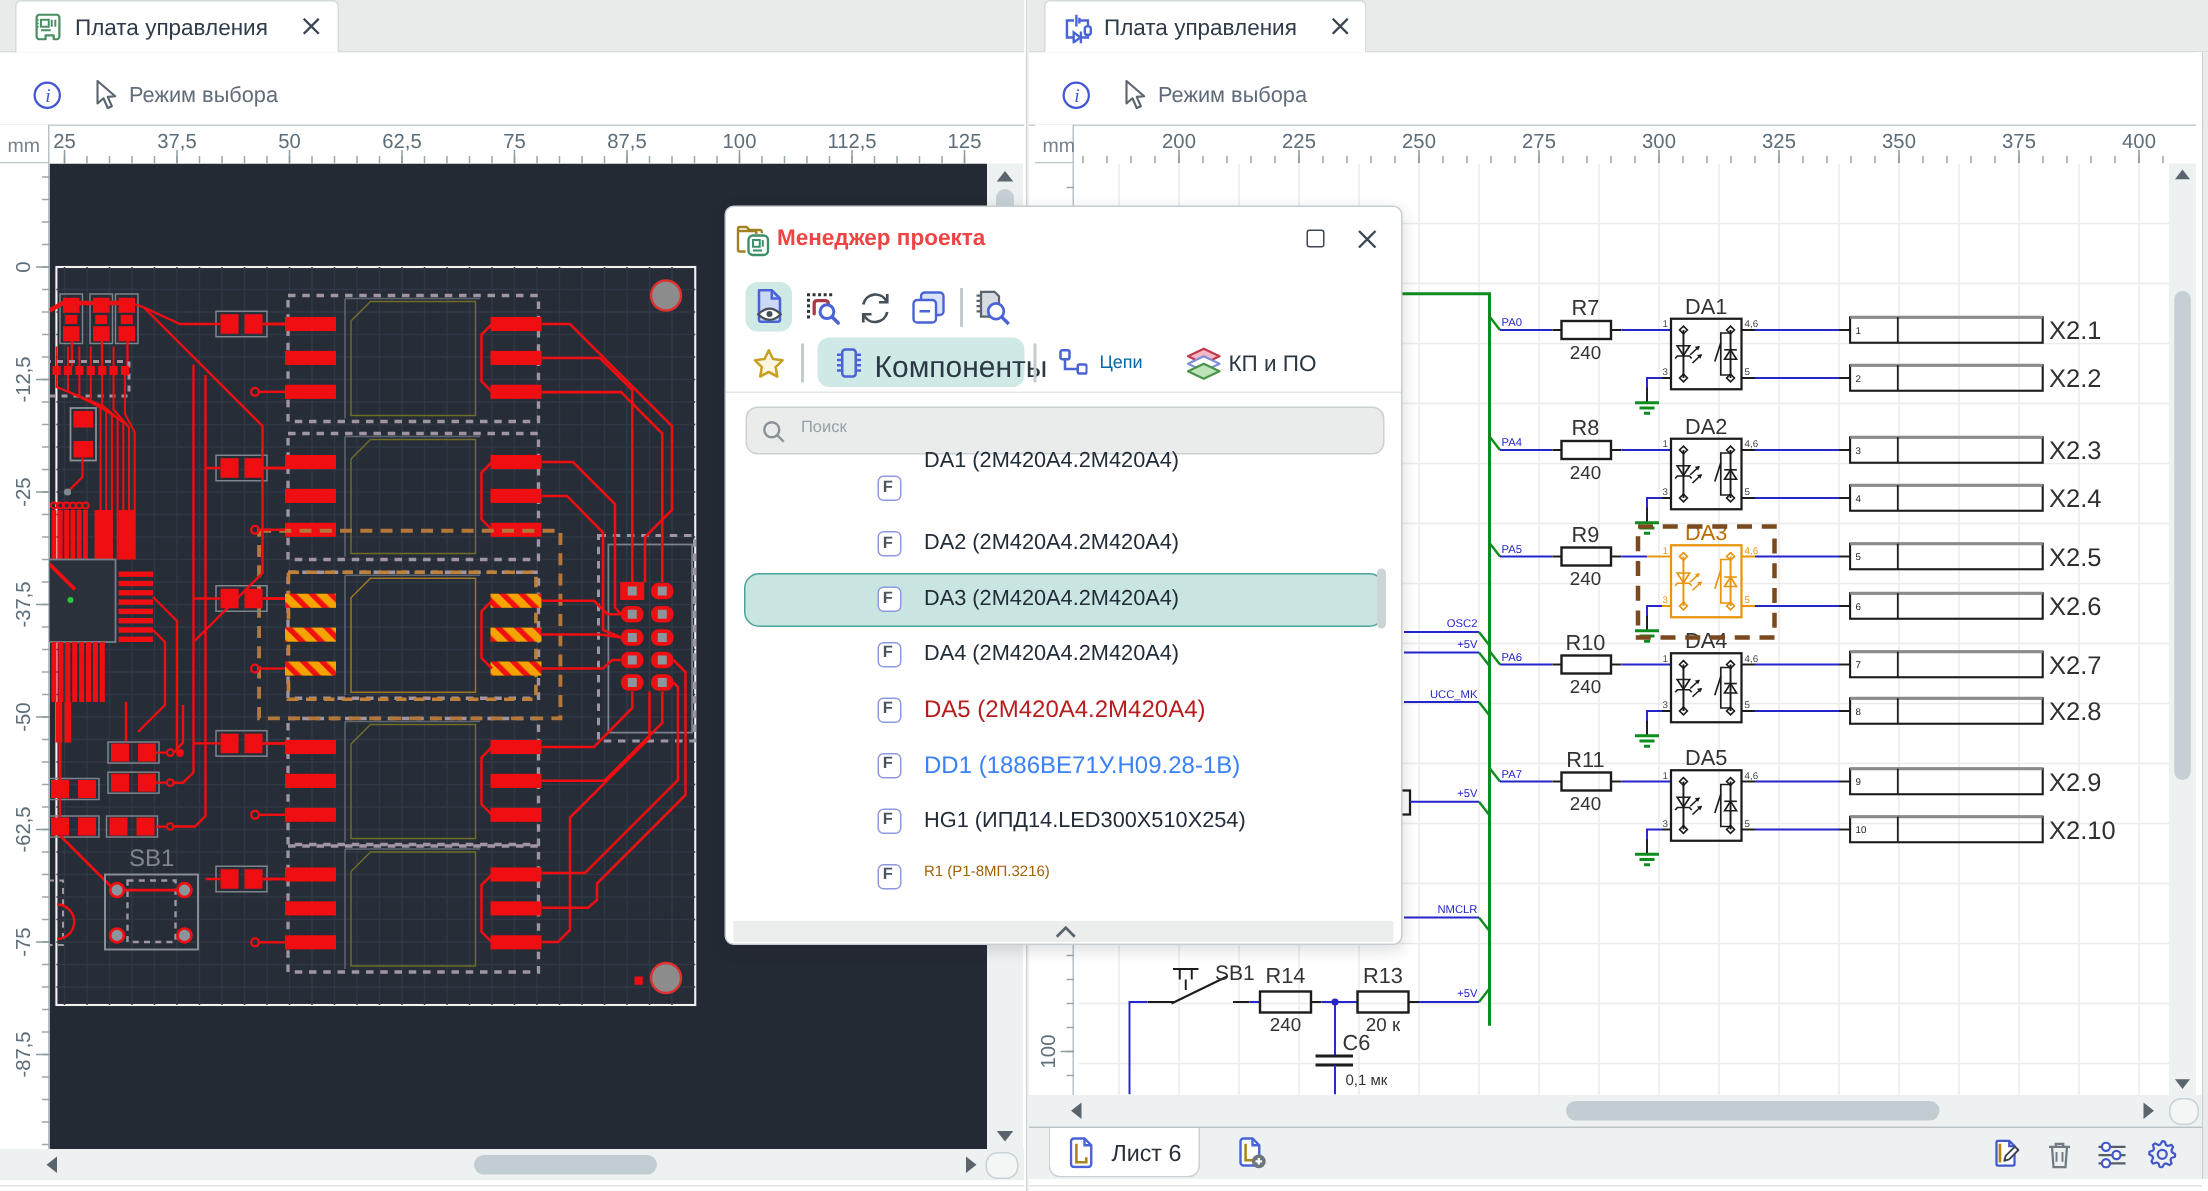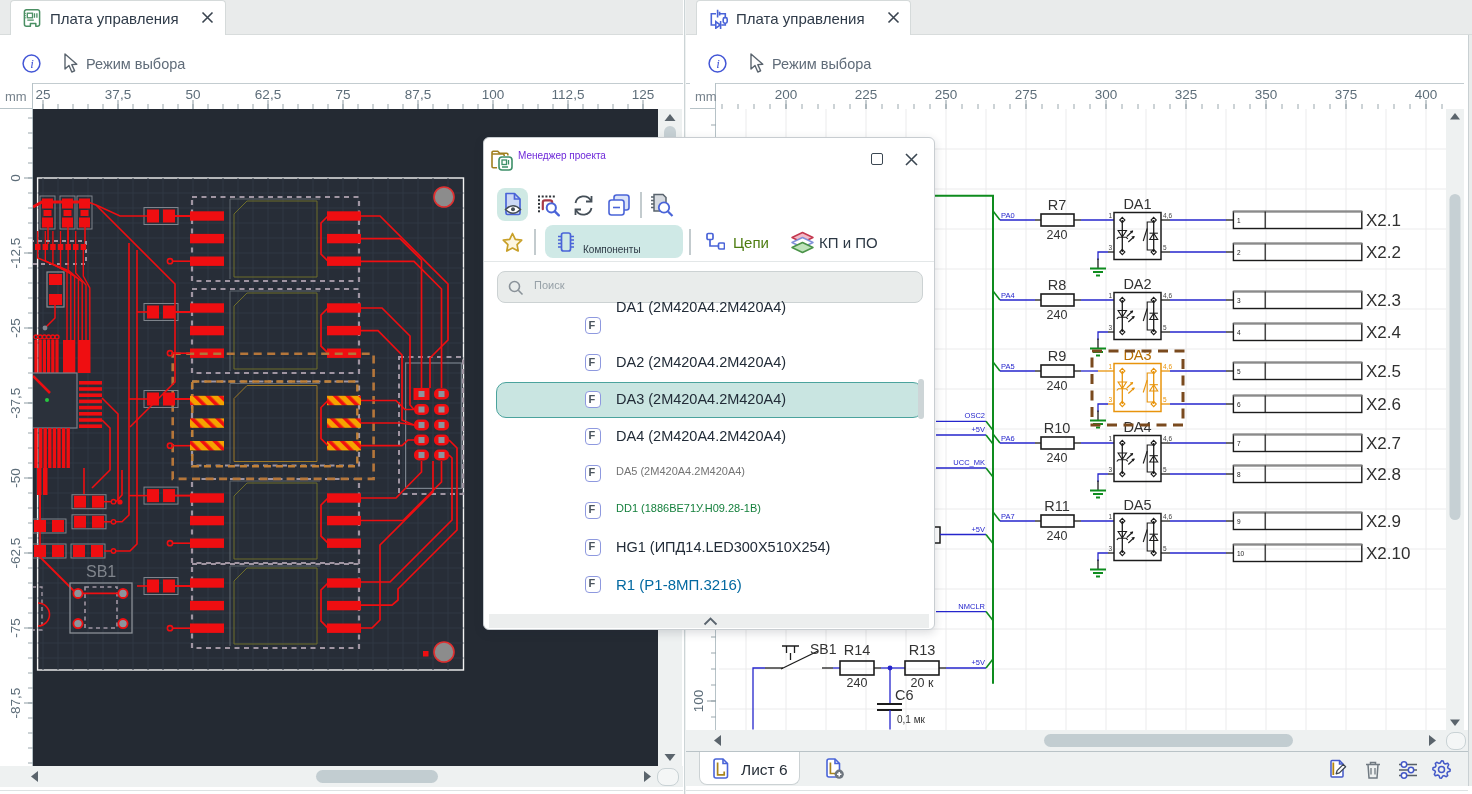--- a/index.html
+++ b/index.html
@@ -1033,21 +1033,21 @@
   </svg>
 <div class="abs" style="left:686px;top:786px;width:786px;height:8px;background:#fff"></div>
 <div class="abs" style="left:686px;top:790px;width:782px;height:1px;background:#dde2e3"></div>
 <div class="abs" style="left:483px;top:137px;width:452px;height:493px;background:#fff;border:1px solid #c8cdd1;border-radius:6px;box-shadow:0 3px 10px rgba(30,40,50,.16)"></div>
 <svg class="abs" style="left:490px;top:148px" width="24" height="24" viewBox="0 0 24 24">
 <path d="M2 6 V4.5 a1.2 1.2 0 0 1 1.2 -1.2 h4.5 l2 2 h7 a1.2 1.2 0 0 1 1.2 1.2 V7.5 M2 6 h11 a1.2 1.2 0 0 1 1.2 1.2 V8 M2 6 v12.5 a1.2 1.2 0 0 0 1.2 1.2 H7" fill="none" stroke="#a08020" stroke-width="1.6"></path>
 <rect x="9" y="9" width="13" height="13" rx="3" fill="#fff" stroke="#3d8f68" stroke-width="1.6"></rect>
 <rect x="12" y="12" width="4.5" height="4.5" fill="none" stroke="#3d8f68" stroke-width="1.3"></rect>
 <path d="M18.5 12 v4.5 M12 19 h6" stroke="#3d8f68" stroke-width="1.3"></path>
   </svg>
-<div class="txt" style="left:518px;top:150px;font-size:10px;font-weight:normal;color:#6d28d9">Менеджер проекта</div>
+<div class="txt" style="left:518px;top:150px;font-size:15px;font-weight:bold;color:#ef4444">Менеджер проекта</div>
 <div class="abs" style="left:871px;top:153px;width:12px;height:12px;border:1.6px solid #3b4752;border-radius:2px"></div>
 <svg class="abs" style="left:905px;top:153px" width="13" height="13">
     <path d="M1 1 L12 12 M12 1 L1 12" stroke="#3b4752" stroke-width="1.6"></path>
   </svg>
 <div class="abs" style="left:497px;top:188px;width:31px;height:33px;background:#cfe9e4;border-radius:8px"></div>
 <svg class="abs" style="left:503px;top:192px" width="21" height="25" viewBox="0 0 21 25">
 <path d="M3 1.5 h8.5 l5.5 5.5 V21 a1.5 1.5 0 0 1 -1.5 1.5 h-11 A1.5 1.5 0 0 1 3 21 Z" fill="#ccd9f5" stroke="#4a64d8" stroke-width="1.7" stroke-linejoin="round"></path>
 <path d="M11.5 1.5 v5.5 h5.5" fill="none" stroke="#4a64d8" stroke-width="1.7"></path>
 <path d="M2.5 17.5 q7.5 -7.5 15 0 q-7.5 7.5 -15 0 Z" fill="#fff" stroke="#454f58" stroke-width="1.5"></path>
 <circle cx="10" cy="17.3" r="2" fill="#454f58"></circle>
@@ -1088,28 +1088,28 @@
   </svg>
 <svg class="abs" style="left:502px;top:232px" width="21" height="20" viewBox="0 0 21 20">
 <path d="M10.5 1.5 L13.3 7.3 L19.7 8.2 L15.1 12.7 L16.2 19 L10.5 16 L4.8 19 L5.9 12.7 L1.3 8.2 L7.7 7.3 Z" fill="#fdf6e0" stroke="#c8a028" stroke-width="1.7" stroke-linejoin="round"></path>
   </svg>
 <div class="abs" style="left:534px;top:229px;width:1.5px;height:26px;background:#c3cbce"></div>
 <div class="abs" style="left:545px;top:225px;width:138px;height:33px;background:#cfe9e6;border-radius:8px"></div>
 <svg class="abs" style="left:556px;top:231px" width="20" height="22" viewBox="0 0 20 22">
 <rect x="5.5" y="2" width="9" height="18" rx="2" fill="none" stroke="#4a64d8" stroke-width="1.7"></rect>
 <path d="M5.5 5.5 h-3.5 M5.5 9 h-3.5 M5.5 12.5 h-3.5 M5.5 16 h-3.5 M14.5 5.5 h3.5 M14.5 9 h3.5 M14.5 12.5 h3.5 M14.5 16 h3.5" stroke="#4a64d8" stroke-width="1.6"></path>
   </svg>
-<div class="txt" style="left:583px;top:244px;font-size:10px;color:#2c3844">Компоненты</div>
+<div class="txt" style="left:583px;top:234px;font-size:20px;color:#2c3844">Компоненты</div>
 <div class="abs" style="left:689px;top:229px;width:1.5px;height:26px;background:#c3cbce"></div>
 <svg class="abs" style="left:705px;top:232px" width="20" height="21" viewBox="0 0 20 21">
 <path d="M5 5 v9 h9" fill="none" stroke="#4a64d8" stroke-width="1.7"></path>
 <rect x="2" y="1.5" width="6" height="6" rx="1.2" fill="#fff" stroke="#4a64d8" stroke-width="1.7"></rect>
 <rect x="13.5" y="11" width="6" height="6" rx="1.2" fill="#fff" stroke="#4a64d8" stroke-width="1.7"></rect>
   </svg>
-<div class="txt" style="left:733px;top:234px;font-size:15px;color:#4d7c0f">Цепи</div>
+<div class="txt" style="left:733px;top:234px;font-size:12px;color:#0369a1">Цепи</div>
 <svg class="abs" style="left:790px;top:229px" width="25" height="27" viewBox="0 0 25 27">
 <path d="M2 8.5 L12.5 3.5 L23 8.5 L12.5 13.5 Z" fill="#f3b9c6" stroke="#c3384f" stroke-width="1.5" stroke-linejoin="round"></path>
 <path d="M2 13.5 L12.5 8.5 L23 13.5 L12.5 18.5 Z" fill="#fff" stroke="#8090d8" stroke-width="1.5" stroke-linejoin="round"></path>
 <path d="M2 18.5 L12.5 13.5 L23 18.5 L12.5 23.5 Z" fill="#bfe3bb" stroke="#4a9348" stroke-width="1.5" stroke-linejoin="round"></path>
   </svg>
 <div class="txt" style="left:819px;top:234px;font-size:15px;color:#2c3844">КП и ПО</div>
 <div class="abs" style="left:484px;top:261px;width:450px;height:1px;background:#e3e7e8"></div>
 <div class="abs" style="left:497px;top:271px;width:426px;height:32px;background:#e9eceb;border:1px solid #ccd2d3;border-radius:8px"></div>
 <svg class="abs" style="left:508px;top:280px" width="16" height="16" viewBox="0 0 16 16">
 <circle cx="6.5" cy="6.5" r="5" fill="none" stroke="#8a9299" stroke-width="1.6"></circle>
@@ -1124,26 +1124,26 @@
 <div class="txt" style="left:588.5px;top:355.6px;font-size:11px;color:#4a545e;font-weight:bold">F</div>
 <div class="txt" style="left:616px;top:354.1px;font-size:14.5px;color:#222c38">DA2 (2М420А4.2М420А4)</div>
 <div class="abs" style="left:585px;top:391.0px;width:16px;height:17px;border:1.5px solid #8e99df;border-radius:4px;background:#fff"></div>
 <div class="txt" style="left:588.5px;top:392.5px;font-size:11px;color:#4a545e;font-weight:bold">F</div>
 <div class="txt" style="left:616px;top:391.0px;font-size:14.5px;color:#222c38">DA3 (2М420А4.2М420А4)</div>
 <div class="abs" style="left:585px;top:427.9px;width:16px;height:17px;border:1.5px solid #8e99df;border-radius:4px;background:#fff"></div>
 <div class="txt" style="left:588.5px;top:429.4px;font-size:11px;color:#4a545e;font-weight:bold">F</div>
 <div class="txt" style="left:616px;top:427.9px;font-size:14.5px;color:#222c38">DA4 (2М420А4.2М420А4)</div>
 <div class="abs" style="left:585px;top:464.8px;width:16px;height:17px;border:1.5px solid #8e99df;border-radius:4px;background:#fff"></div>
 <div class="txt" style="left:588.5px;top:466.3px;font-size:11px;color:#4a545e;font-weight:bold">F</div>
-<div class="txt" style="left:616px;top:464.8px;font-size:11px;color:#737373">DA5 (2М420А4.2М420А4)</div>
+<div class="txt" style="left:616px;top:464.8px;font-size:16px;color:#b91c1c">DA5 (2М420А4.2М420А4)</div>
 <div class="abs" style="left:585px;top:501.7px;width:16px;height:17px;border:1.5px solid #8e99df;border-radius:4px;background:#fff"></div>
 <div class="txt" style="left:588.5px;top:503.2px;font-size:11px;color:#4a545e;font-weight:bold">F</div>
-<div class="txt" style="left:616px;top:501.7px;font-size:11px;color:#15803d">DD1 (1886ВЕ71У.Н09.28-1В)</div>
+<div class="txt" style="left:616px;top:501.7px;font-size:16px;color:#3b82f6">DD1 (1886ВЕ71У.Н09.28-1В)</div>
 <div class="abs" style="left:585px;top:538.6px;width:16px;height:17px;border:1.5px solid #8e99df;border-radius:4px;background:#fff"></div>
 <div class="txt" style="left:588.5px;top:540.1px;font-size:11px;color:#4a545e;font-weight:bold">F</div>
 <div class="txt" style="left:616px;top:538.6px;font-size:14.5px;color:#222c38">HG1 (ИПД14.LED300Х510Х254)</div>
 <div class="abs" style="left:585px;top:575.5px;width:16px;height:17px;border:1.5px solid #8e99df;border-radius:4px;background:#fff"></div>
 <div class="txt" style="left:588.5px;top:577.0px;font-size:11px;color:#4a545e;font-weight:bold">F</div>
-<div class="txt" style="left:616px;top:575.5px;font-size:15px;color:#0369a1">R1 (Р1-8МП.3216)</div>
+<div class="txt" style="left:616px;top:575.5px;font-size:10px;color:#a16207">R1 (Р1-8МП.3216)</div>
 <div class="abs" style="left:917.5px;top:379px;width:6px;height:40px;border-radius:3px;background:#cdd5d7"></div>
 <div class="abs" style="left:489px;top:613.5px;width:440px;height:14px;background:#eceeee"></div>
 <svg class="abs" style="left:703px;top:616.5px" width="15" height="9">
     <path d="M1.5 7.5 L7.5 1.5 L13.5 7.5" fill="none" stroke="#5a646e" stroke-width="1.8"></path>
   </svg>
 </body></html>

